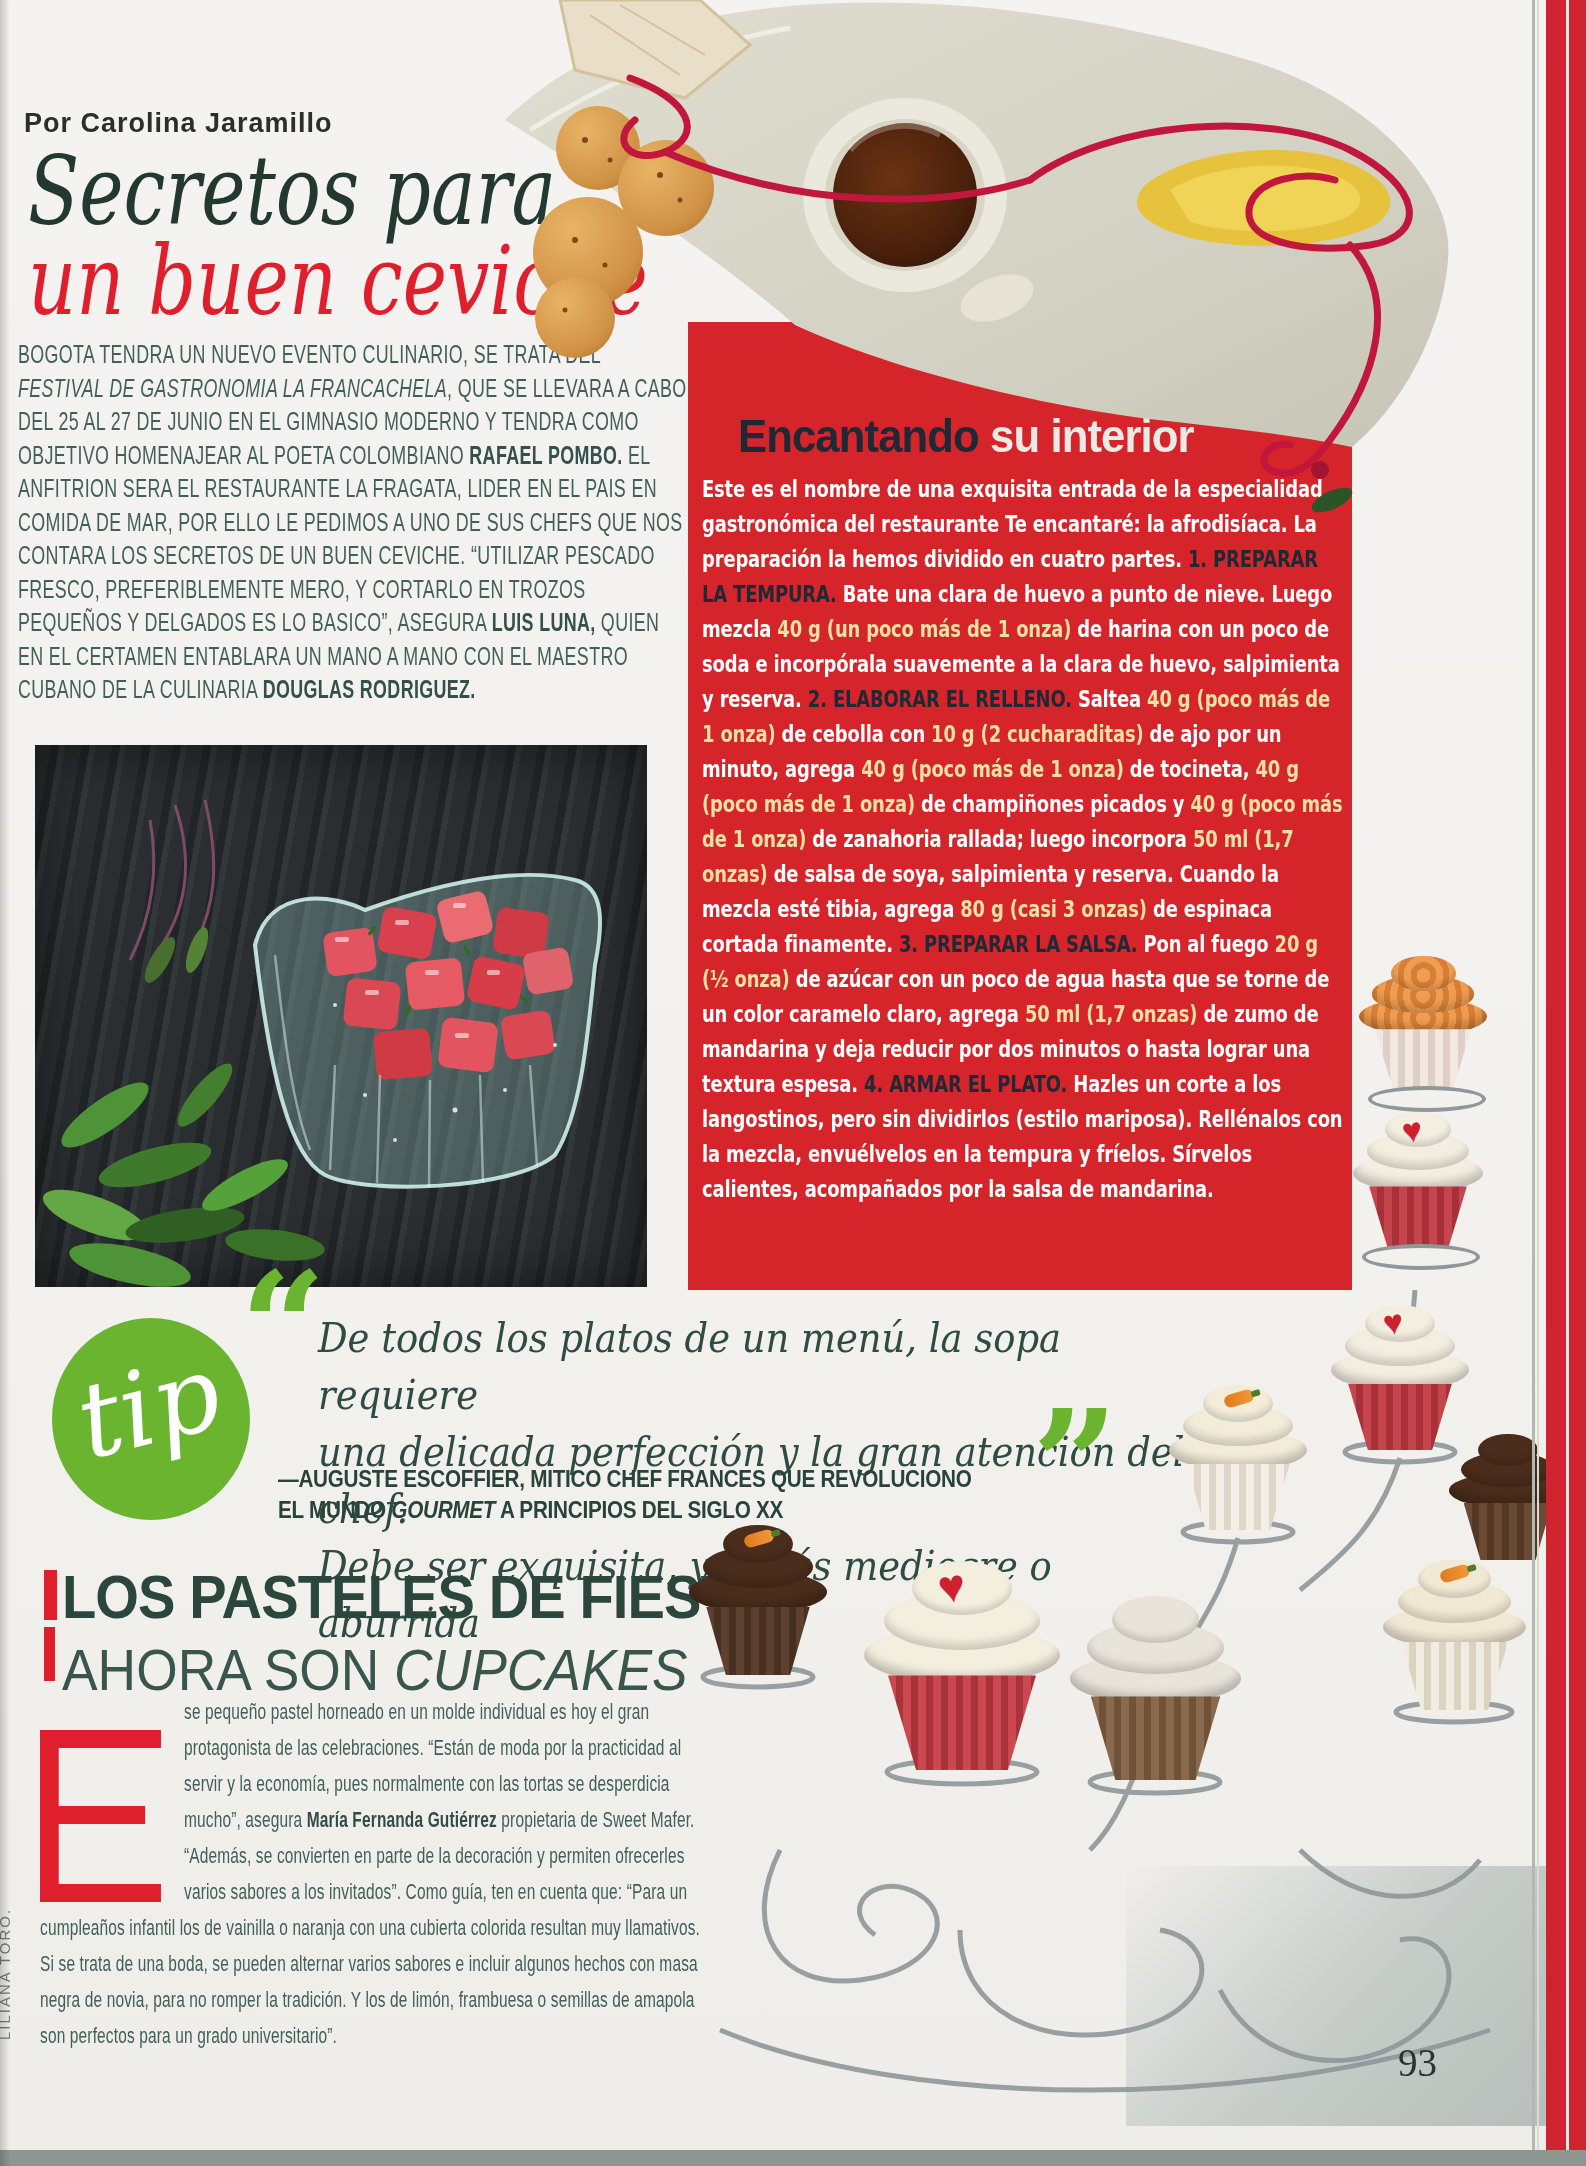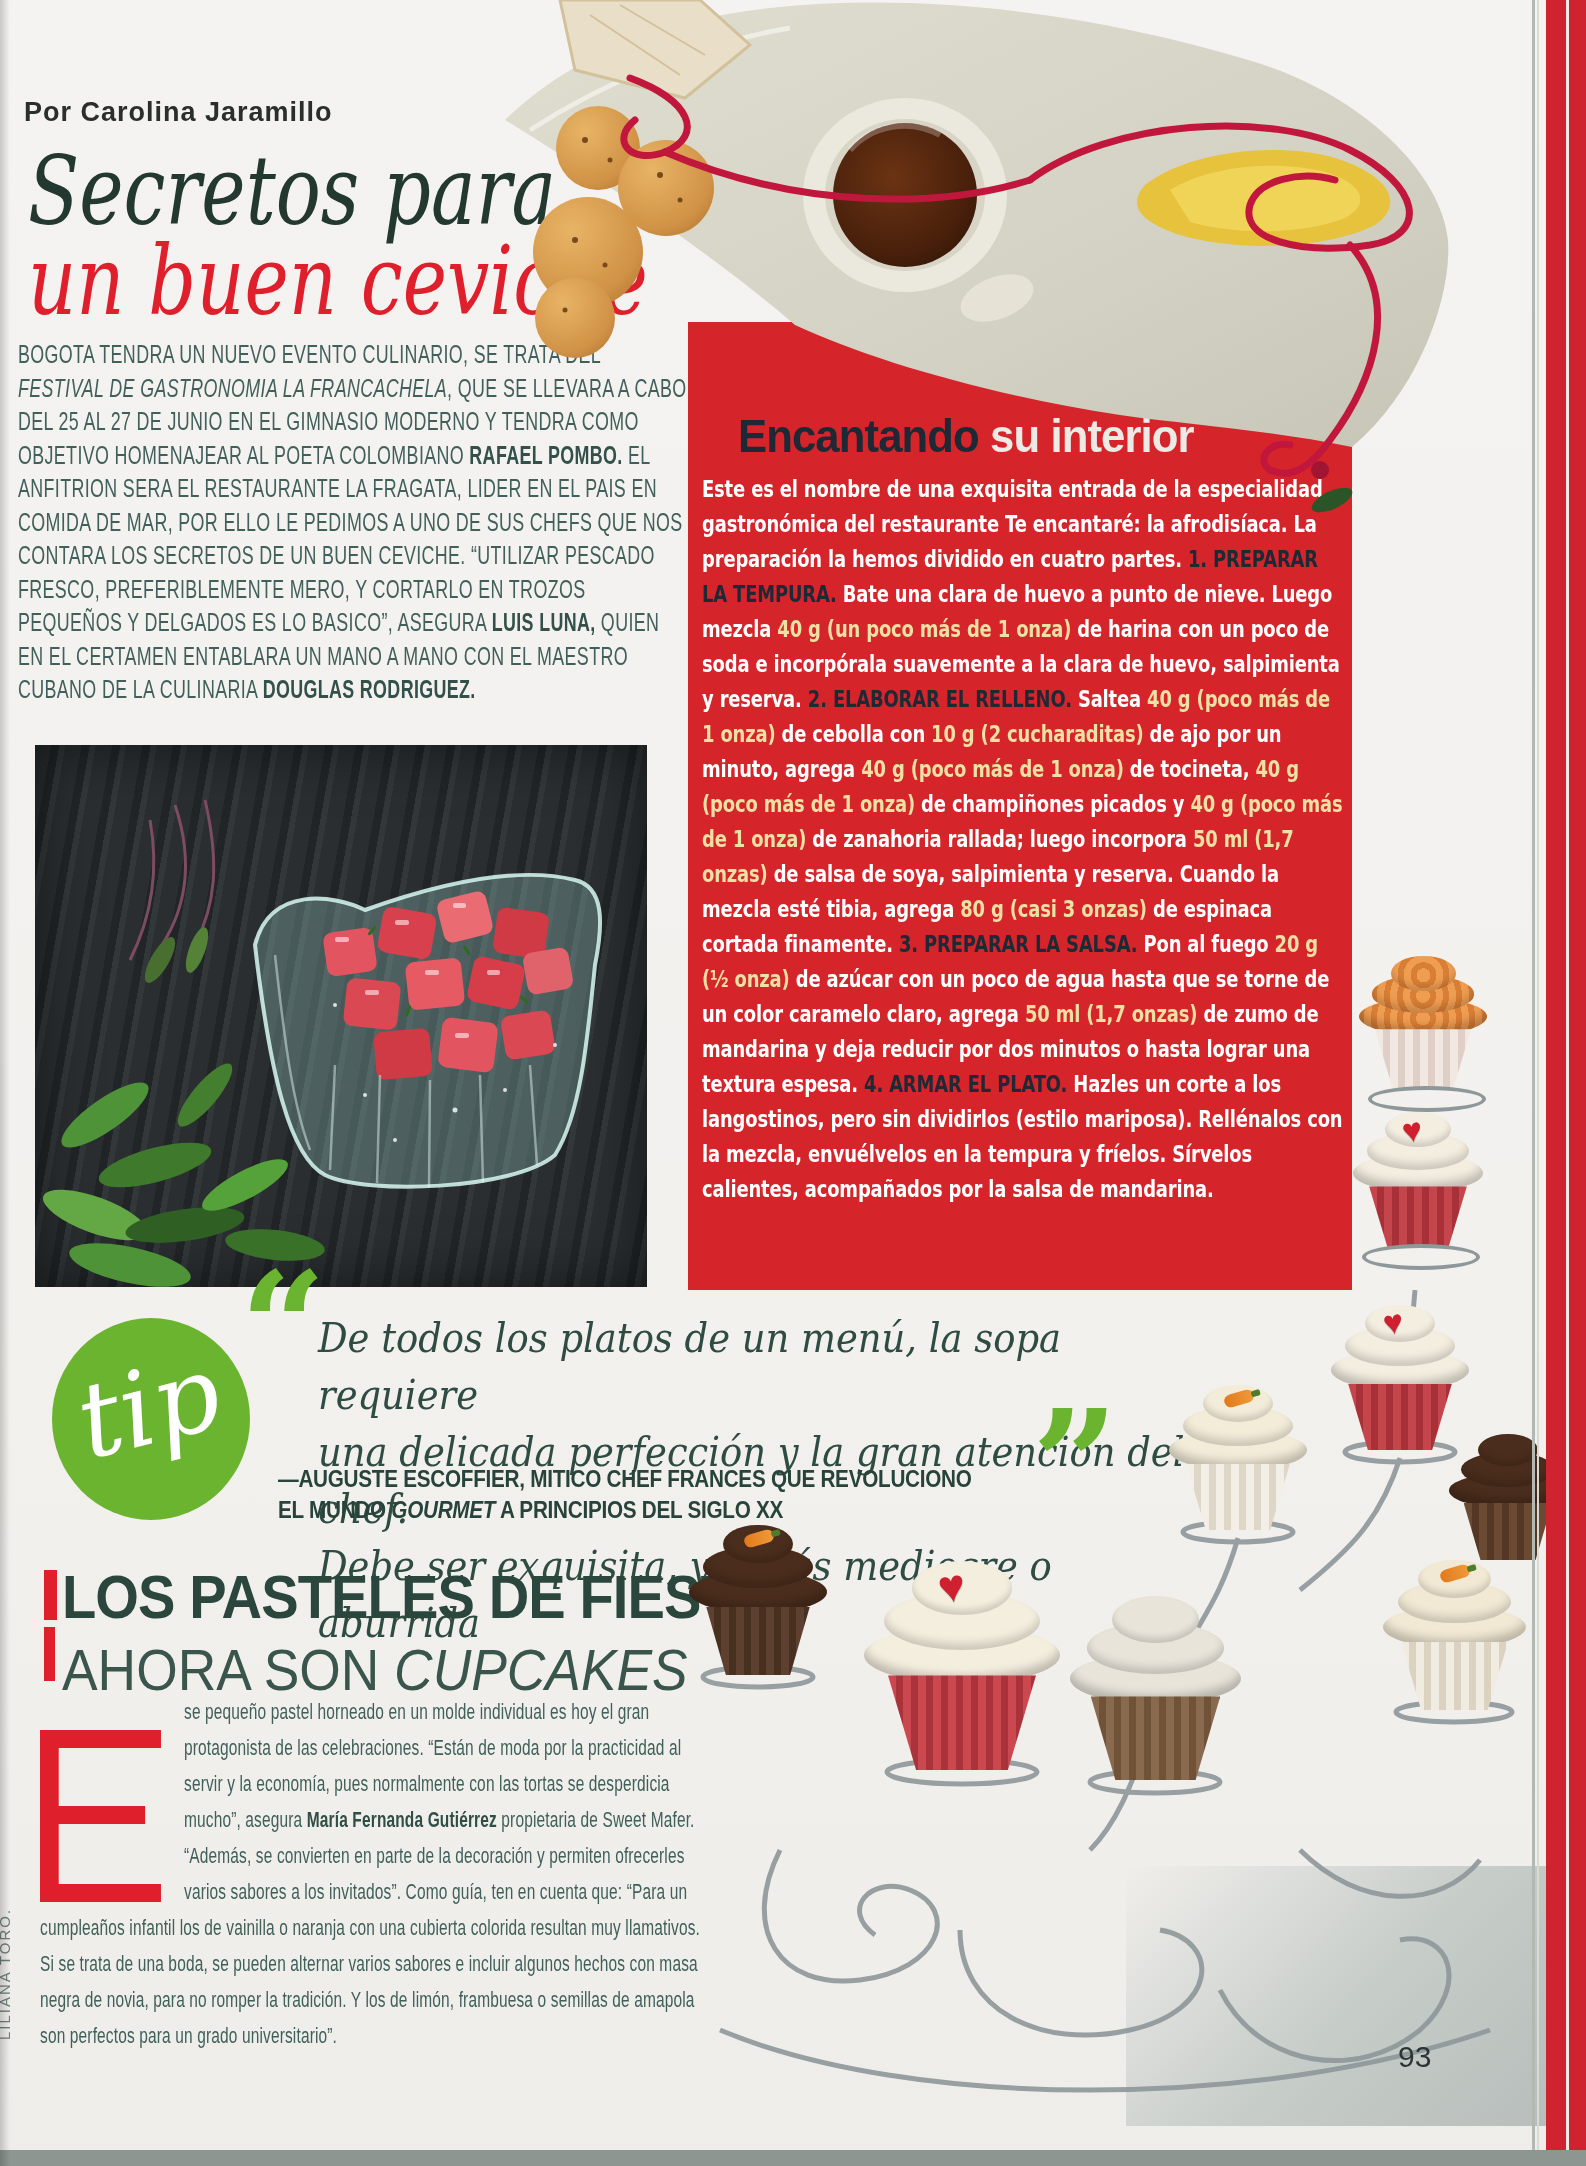--- a/index.html
+++ b/index.html
@@ -1,19 +1,19 @@
 <!DOCTYPE html>
 <html style="--accent-red: #e01f2d; --box-red: #d6242b; --strip-red: #cf2430; --box-dark: #1d2935; --box-yellow: #efe0a4; --title-green: #233831; --text-teal: #42605b; --tip-green: #6ab42f; --wire-gray: #8e979a;"><head>
 <meta charset="utf-8">
 <style>
   html,body{margin:0;padding:0;background:#777;}
   .page{position:relative;width:1586px;height:2166px;background:linear-gradient(180deg,#f5f3f1 0%,#f3f1ee 60%,#efedea 100%);overflow:hidden;font-family:"Liberation Sans",sans-serif;}
   .abs{position:absolute;}
   
-  .byline{left:24px;top:97px;font-weight:bold;font-size:27px;letter-spacing:1px;color:#2a2f2c;}
+  .byline{left:24px;top:108px;font-weight:bold;font-size:27px;letter-spacing:1px;color:#2a2f2c;}
   .main-title{left:28px;top:146px;font-family:"DejaVu Serif",serif;font-style:italic;font-size:96px;line-height:90px;transform:scaleX(.78);transform-origin:left top;white-space:nowrap;}
   .main-title .t1{color:var(--title-green);}
   .main-title .t2{color:var(--accent-red);}
   
   .intro{left:18px;top:338px;width:940px;transform:scaleX(.715);transform-origin:left top;font-size:25px;line-height:33.5px;color:var(--text-teal);letter-spacing:.5px;}
   .intro .seg-i{font-style:italic;}
   .intro .seg-b{font-weight:bold;color:#33504a;}
   
   .red-box{left:688px;top:322px;width:664px;height:968px;background:var(--box-red);z-index:1;}
   .box-title{position:absolute;left:50px;top:86px;font-size:47px;font-weight:bold;letter-spacing:-1px;transform:scaleX(.93);transform-origin:left top;white-space:nowrap;}
@@ -63,21 +63,21 @@
   .f-low{left:1%;right:1%;top:33%;height:27%;box-shadow:inset 0 -8px 10px rgba(0,0,0,.22);}
   .f-mid{left:11%;right:11%;top:17%;height:27%;box-shadow:inset 0 -6px 8px rgba(0,0,0,.17);}
   .f-top{left:25%;right:25%;top:3%;height:25%;box-shadow:inset 0 -5px 6px rgba(0,0,0,.15);}
   .swirl .cc-frost{background:repeating-radial-gradient(circle at 50% 55%,var(--fr) 0 7px,var(--fr2) 7px 13px);}
   .cc-heart{position:absolute;left:38%;top:2%;color:#cf2030;font-size:34px;transform:rotate(-8deg);text-shadow:0 1px 1px rgba(0,0,0,.25);}
   .cc-carrot{position:absolute;left:40%;top:8%;width:30px;height:13px;background:linear-gradient(90deg,#e07a1c,#f09b3a);border-radius:7px/6px;transform:rotate(-16deg);}
   .cc-carrot:after{content:"";position:absolute;right:-7px;top:3px;width:9px;height:6px;background:#4d7d2c;border-radius:2px;}
   .ring{position:absolute;border:4px solid var(--wire-gray);border-radius:50%;}
   
   .credit{left:-4px;top:1560px;height:480px;writing-mode:vertical-rl;transform:rotate(180deg);font-size:15px;letter-spacing:2px;color:#6d7f79;}
-  .pagenum{left:1398px;top:2040px;font-family:Liberation Sans, sans-serif;font-size:30px;color:#2b3335;}
+  .pagenum{left:1398px;top:2040px;font-family:Liberation Serif, serif;font-size:39px;color:#2b3335;}
   .edge-line1{left:1532px;top:0;width:3px;height:2166px;background:#b4b8b2;}
   .edge-line2{left:1537px;top:0;width:2px;height:2166px;background:#d8dad4;}
   .red-strip{left:1546px;top:0;width:40px;height:2166px;background:var(--strip-red);}
   .red-strip-line{left:1566px;top:0;width:3px;height:2166px;background:#f0ece8;}
   .bottom-strip{left:0;top:2150px;width:1586px;height:16px;background:#8e9692;}
   .left-shadow{left:0;top:0;width:10px;height:2166px;background:linear-gradient(90deg,rgba(0,0,0,.18),rgba(0,0,0,0));}
 </style>
 </head>
 <body>
 

